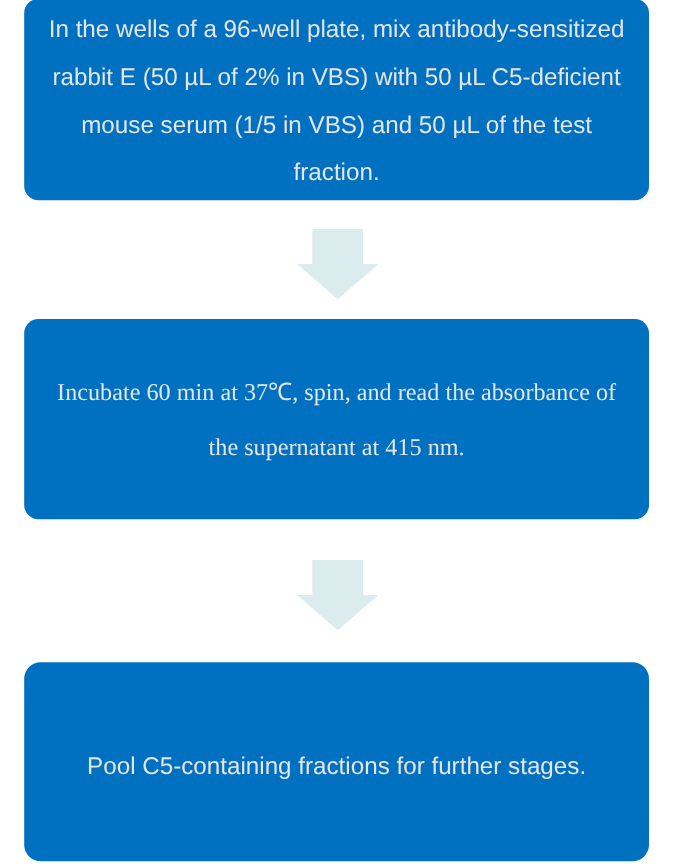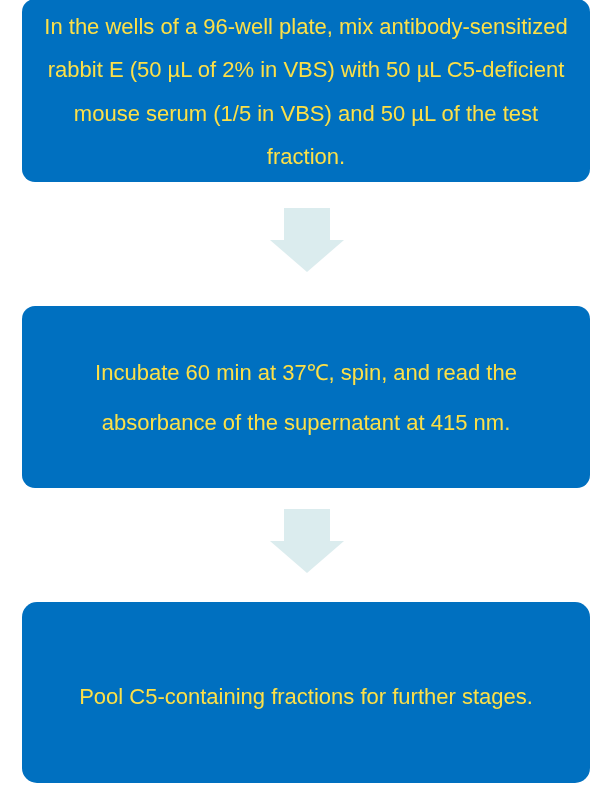--- a/index.html
+++ b/index.html
@@ -13,35 +13,35 @@
       position: relative;
       overflow: hidden;
       font-family: "Liberation Sans", sans-serif;
     }
     .step-box {
       position: absolute;
       left: 22px;
       width: 568px;
       background: #0070c0;
       border-radius: 13px;
-      color: #fde047;
+      color: #e5e5e5;
       display: flex;
       align-items: center;
       justify-content: center;
       text-align: center;
       box-sizing: border-box;
       padding: 0 18px;
     }
     .step-text {
       font-size: 22px;
       display: block;
     }
     #box1 { top: -1px; height: 183px; }
     #box1 .step-text { line-height: 43.5px; padding-top: 2px; }
-    #box2 { top: 306px; height: 182px; }
+    #box2 { top: 290px; height: 182px; font-family: Liberation Serif, serif; }
     #box2 .step-text { line-height: 50px; padding-top: 2px; }
     #box3 { top: 602px; height: 181px; border-radius: 15px; }
     #box3 .step-text { line-height: 30px; padding-top: 8px; }
 
     .arrow {
       position: absolute;
       left: 270px;
       width: 74px;
       height: 64px;
     }

